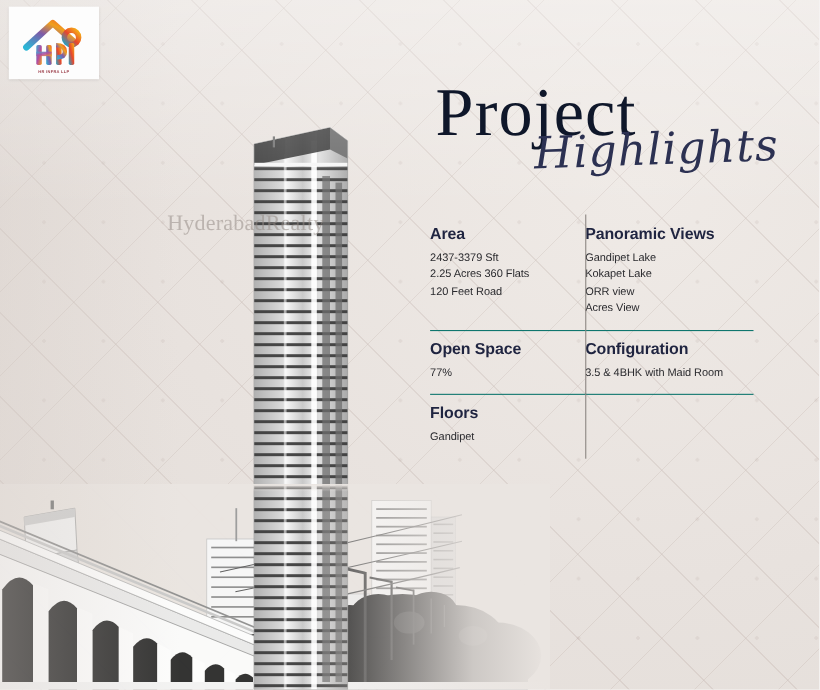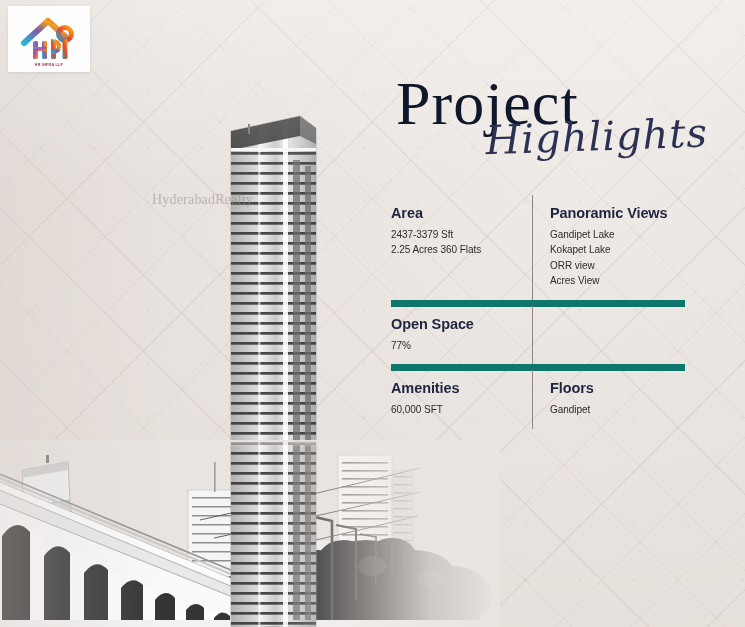--- a/index.html
+++ b/index.html
@@ -97,21 +97,21 @@
     overflow: hidden;
     pointer-events: none;
   }
   .photo svg { position: absolute; left: 0; bottom: 0; }
 
   .watermark {
     position: absolute;
     left: 152px;
     top: 192px;
     font-family: "Liberation Serif", serif;
-    font-size: 14px;
+    font-size: 20px;
     color: rgba(150,140,134,.55);
     letter-spacing: .2px;
     white-space: nowrap;
   }
 
   
   .title-block {
     position: absolute;
     left: 390px;
     top: 72px;
@@ -144,27 +144,27 @@
   .info {
     position: absolute;
     left: 391px;
     top: 196px;
     width: 294px;
   }
   .info-row {
     display: flex;
     position: relative;
   }
-  .info-row + .info-row { border-top: 7px solid #0f766e; }
+  .info-row + .info-row { border-top: 1px solid #0f766e; }
   .cell {
     box-sizing: border-box;
     padding: 9px 0 11px 0;
   }
   .cell.left  { width: 141px; padding-right: 10px; }
-  .cell.right { width: 153px; padding-left: 18px; }
+  .cell.right { width: 153px; }
   .vline {
     position: absolute;
     left: 141px;
     top: -1px;
     bottom: -1px;
     width: 1px;
     background: #8d8783;
   }
   .cell h3 {
     margin: 0 0 6px 0;
@@ -511,44 +511,45 @@
   </div>
 
   <div class="info">
 
     <div class="info-row">
       <div class="vline"></div>
       <div class="cell left">
         <h3>Area</h3>
         <p>2437-3379 Sft</p>
         <p>2.25 Acres 360 Flats</p>
+        <p>120 Feet Road</p>
       </div>
       <div class="cell right">
         <h3>Panoramic Views</h3>
         <p>Gandipet Lake</p>
         <p>Kokapet Lake</p>
         <p>ORR view</p>
         <p>Acres View</p>
       </div>
     </div>
 
     <div class="info-row">
       <div class="vline"></div>
       <div class="cell left">
         <h3>Open Space</h3>
         <p>77%</p>
       </div>
+      <div class="cell right">
+        <h3>Configuration</h3>
+        <p class="tight">3.5 &amp; 4BHK with Maid Room</p>
+      </div>
     </div>
 
     <div class="info-row">
       <div class="vline"></div>
-      <div class="cell left">
-        <h3>Amenities</h3>
-        <p>60,000 SFT</p>
-      </div>
       <div class="cell right">
         <h3>Floors</h3>
         <p>Gandipet</p>
       </div>
     </div>
 
   </div>
 
 </div>
 

